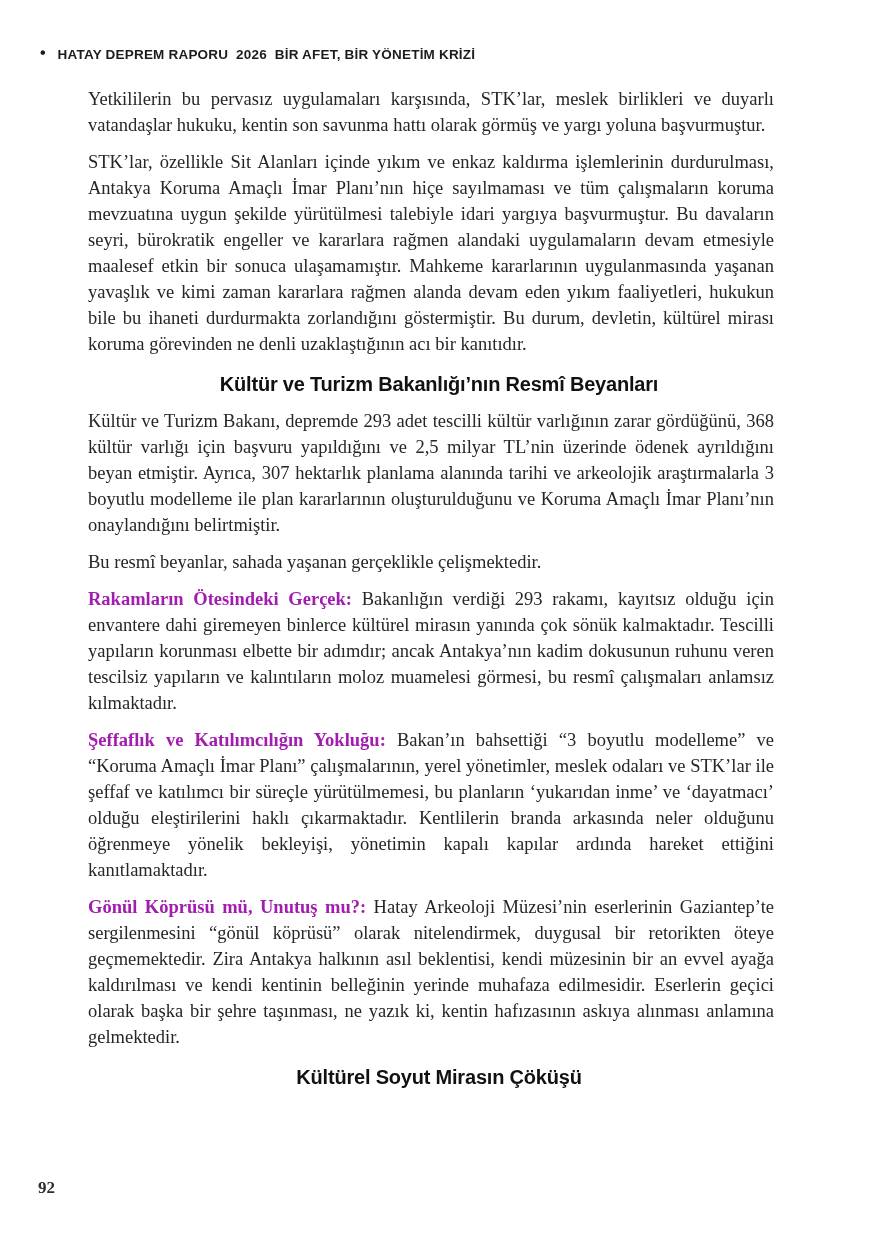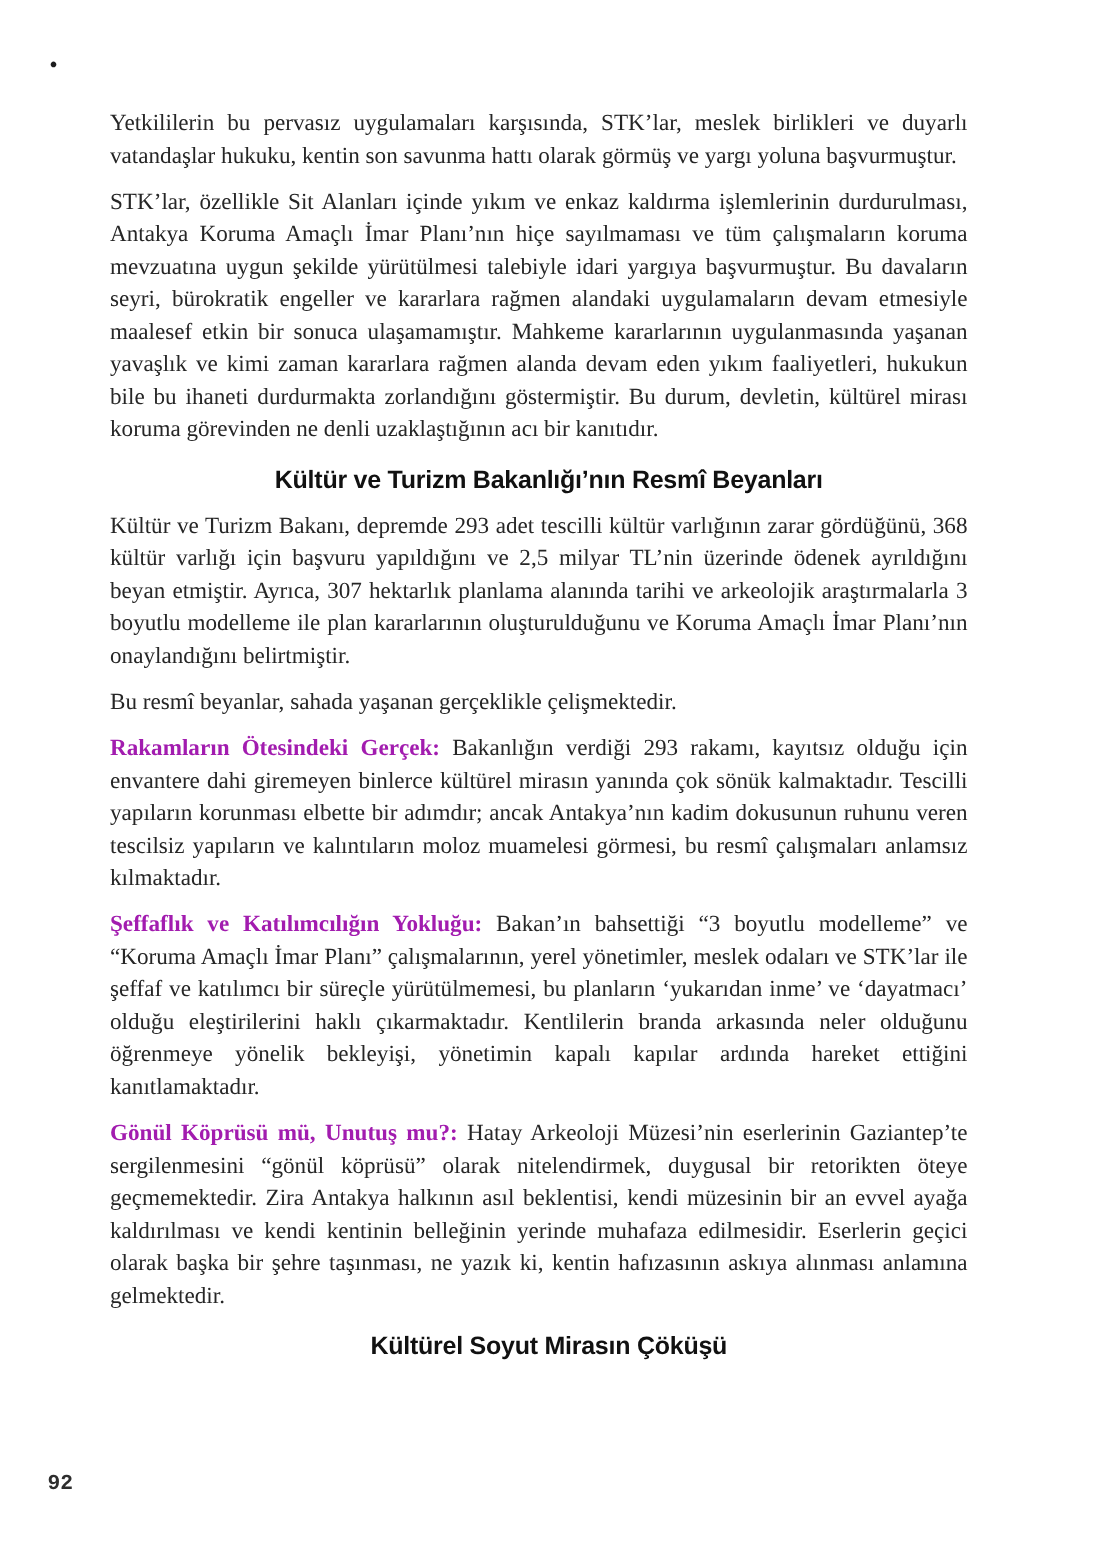--- a/index.html
+++ b/index.html
@@ -50,33 +50,34 @@
     color: #111111;
     margin: 15px 0 12px 0;
     text-align: center;
     letter-spacing: -0.2px;
   }
   .lead { font-weight: bold; color: #a21caf; }
   .page-number {
     position: absolute;
     left: 38px;
     top: 1178px;
-    font-family: Liberation Mono, monospace;
+    font-family: Liberation Serif, serif;
     font-weight: bold;
     font-size: 17px;
     color: #2e2e2e;
   }
 </style>
 </head>
 <body>
 
 <div class="page">
 
   <header class="report-header">
     <span class="bullet">•</span>
+    <span class="report-title">HATAY DEPREM RAPORU  2026  BİR AFET, BİR YÖNETİM KRİZİ</span>
   </header>
 
   <main class="article">
     <p>Yetkililerin bu pervasız uygulamaları karşısında, STK’lar, meslek birlikleri ve duyarlı vatandaşlar hukuku, kentin son savunma hattı olarak görmüş ve yargı yoluna başvurmuştur.</p>
 
     <p>STK’lar, özellikle Sit Alanları içinde yıkım ve enkaz kaldırma işlemlerinin durdurulması, Antakya Koruma Amaçlı İmar Planı’nın hiçe sayılmaması ve tüm çalışmaların koruma mevzuatına uygun şekilde yürütülmesi talebiyle idari yargıya başvurmuştur. Bu davaların seyri, bürokratik engeller ve kararlara rağmen alandaki uygulamaların devam etmesiyle maalesef etkin bir sonuca ulaşamamıştır. Mahkeme kararlarının uygulanmasında yaşanan yavaşlık ve kimi zaman kararlara rağmen alanda devam eden yıkım faaliyetleri, hukukun bile bu ihaneti durdurmakta zorlandığını göstermiştir. Bu durum, devletin, kültürel mirası koruma görevinden ne denli uzaklaştığının acı bir kanıtıdır.</p>
 
     <h2>Kültür ve Turizm Bakanlığı’nın Resmî Beyanları</h2>
 
     <p>Kültür ve Turizm Bakanı, depremde 293 adet tescilli kültür varlığının zarar gördüğünü, 368 kültür varlığı için başvuru yapıldığını ve 2,5 milyar TL’nin üzerinde ödenek ayrıldığını beyan etmiştir. Ayrıca, 307 hektarlık planlama alanında tarihi ve arkeolojik araştırmalarla 3 boyutlu modelleme ile plan kararlarının oluşturulduğunu ve Koruma Amaçlı İmar Planı’nın onaylandığını belirtmiştir.</p>

